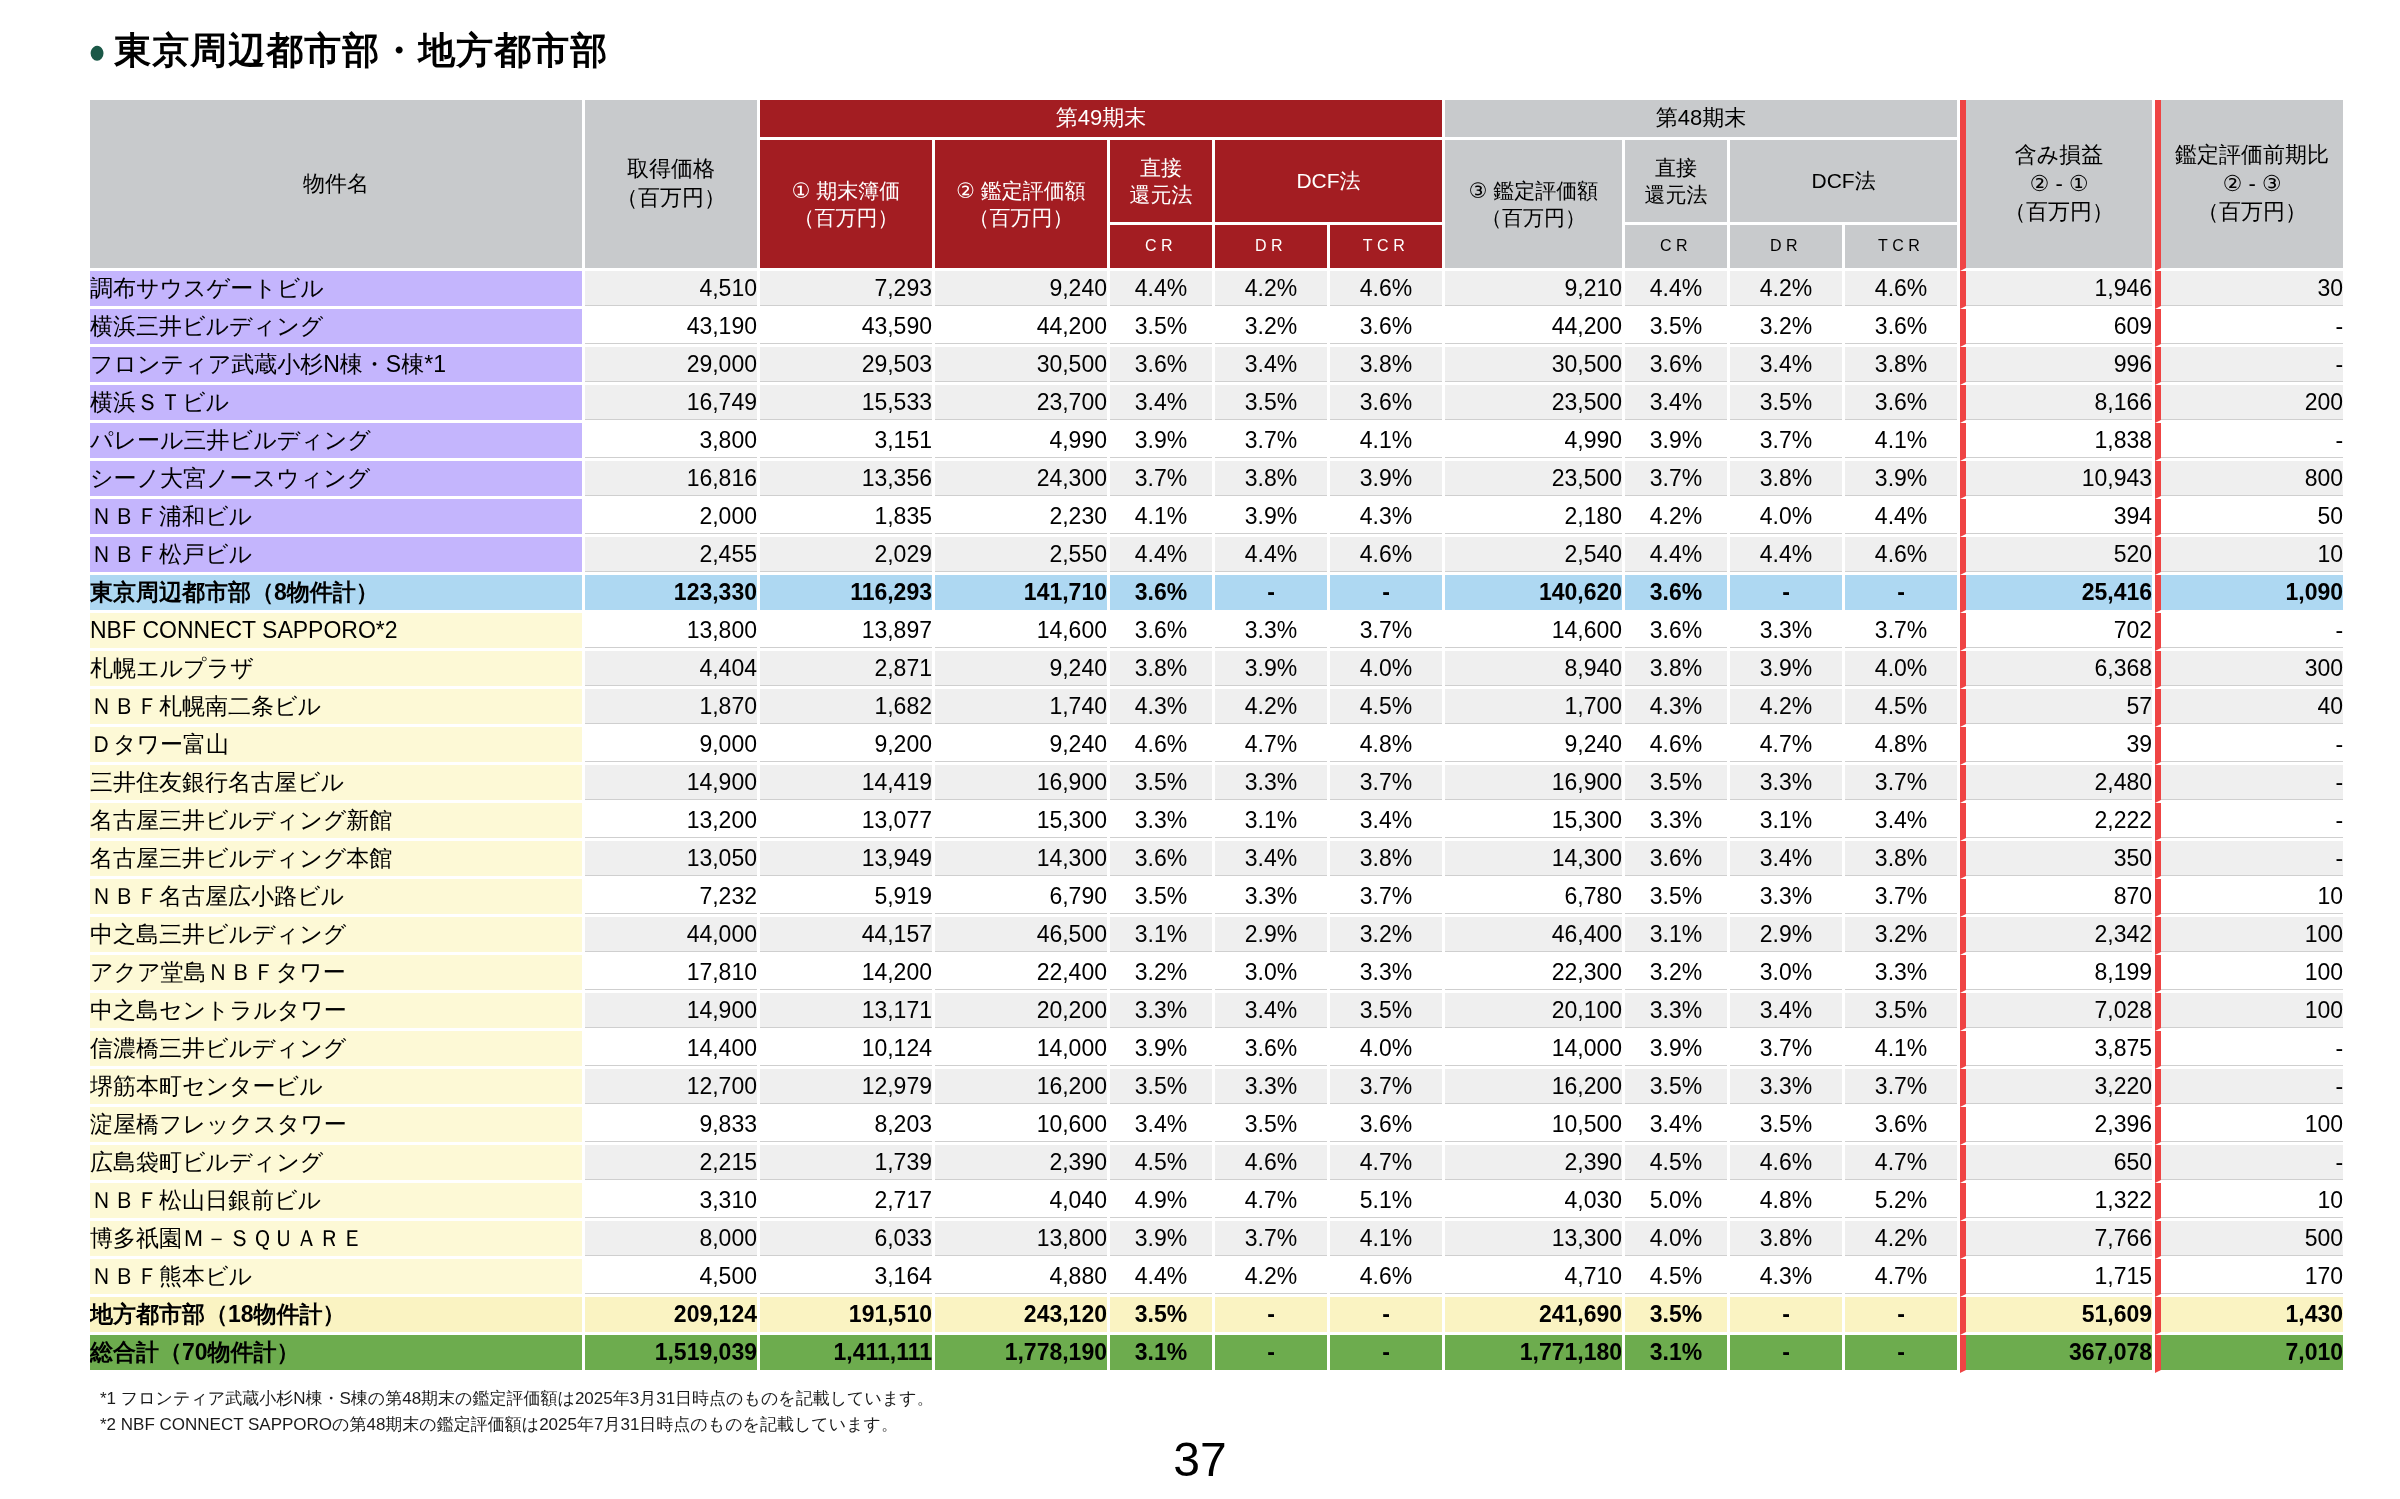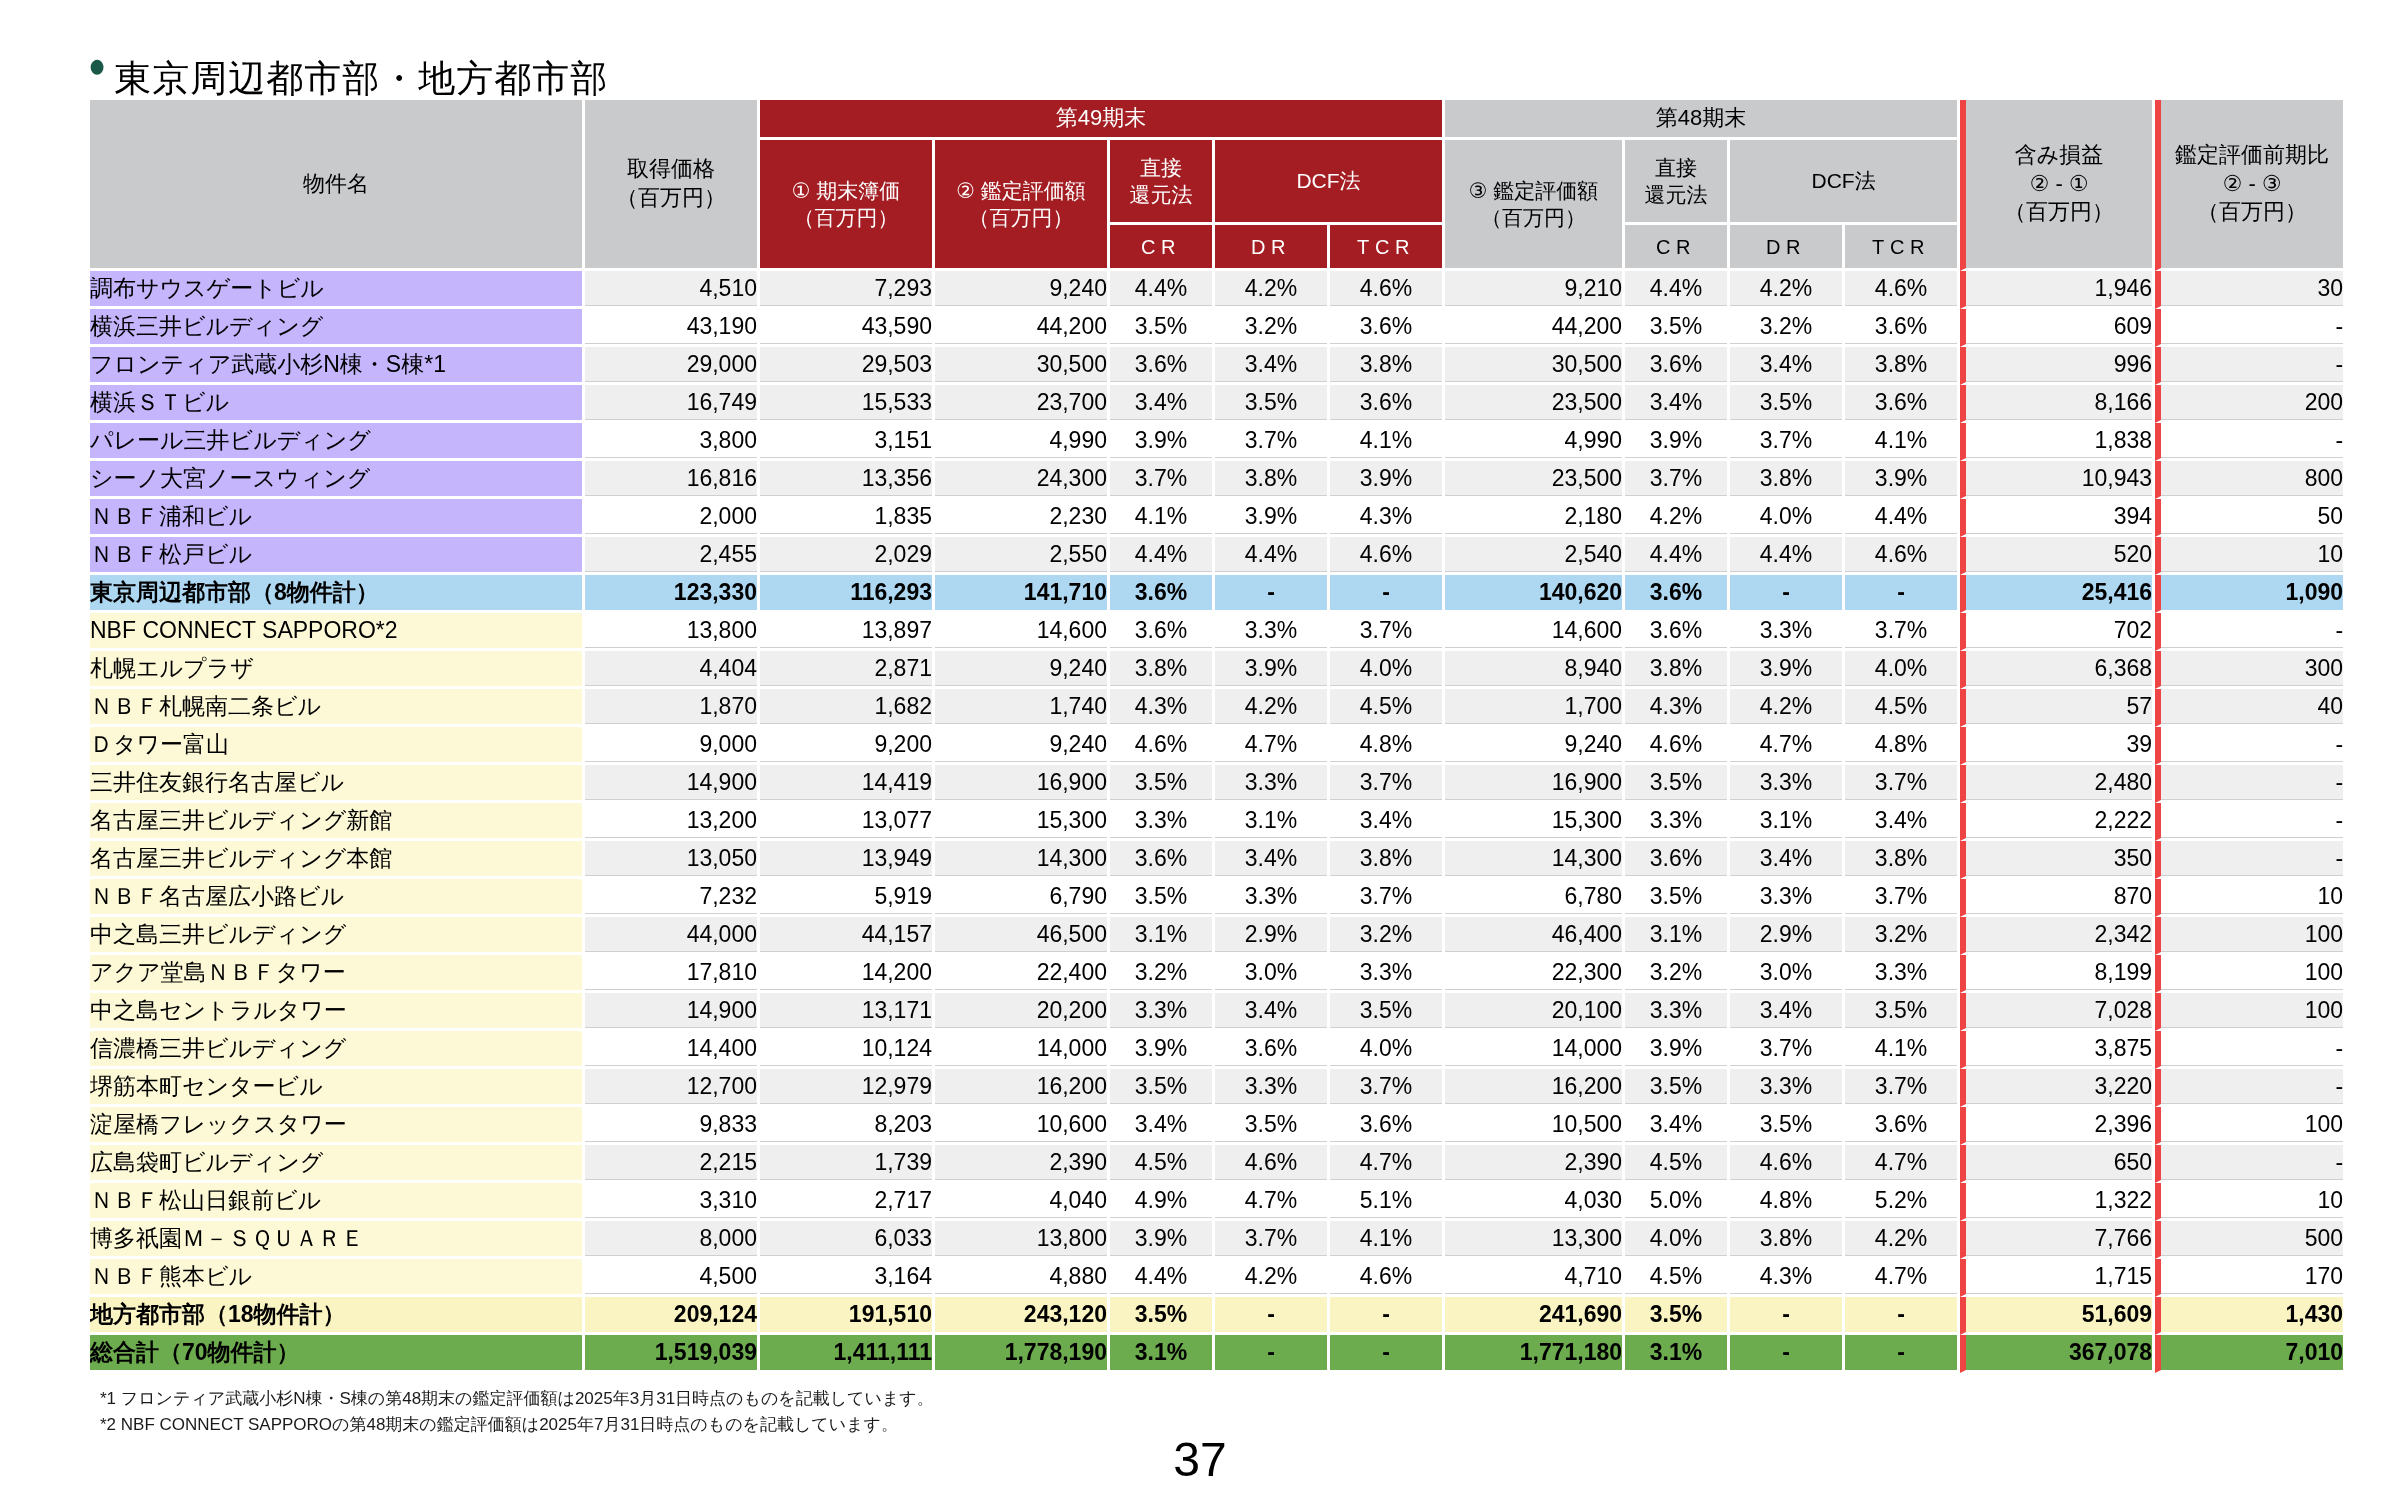--- a/index.html
+++ b/index.html
@@ -14,21 +14,21 @@
   
   .title-wrap{
     position:absolute;left:88px;top:26px;
     display:flex;align-items:center;gap:8px;
   }
   .title-bullet{
     font-size:30px;line-height:1;color:#1A5847;
     transform:scaleY(1.15);
   }
   .title-text{
-    font-size:37px;font-weight:normal;letter-spacing:1px;margin-top:28px;
+    font-size:37px;font-weight:bold;letter-spacing:1px;
   }
   
   table.props{
     position:absolute;left:90px;top:100px;
     width:2256px;
     border-collapse:separate;border-spacing:0;
     table-layout:fixed;
   }
   table.props th,table.props td{
     box-sizing:border-box;
@@ -41,21 +41,21 @@
     border-right:3px solid #fff;
     border-bottom:3px solid #fff;
     vertical-align:middle;text-align:center;
     white-space:pre-line !important;
     font-size:21px;line-height:1.3;margin-top:8px;
   }
   .h-red{background:#A31D22;color:#fff;}
   .h-gray{background:#C8CACC;color:#000;}
   tr.h1 th{height:40px;font-size:22px;}
   tr.h2 th{height:85px;}
-  tr.h3 th{height:46px;font-size:20px;letter-spacing:0.28em;}
+  tr.h3 th{height:46px;font-size:16px;letter-spacing:0.28em;}
   th.span-all{font-size:22px;}
   
   tbody td{
     height:38px;
     font-size:23px;
     border-right:3px solid #fff;
     border-bottom:3px solid #fff;
     vertical-align:middle;
   }
   tbody tr.dataRow td.val{box-shadow:inset 0 -1px 0 0 #CFCFCF;}

